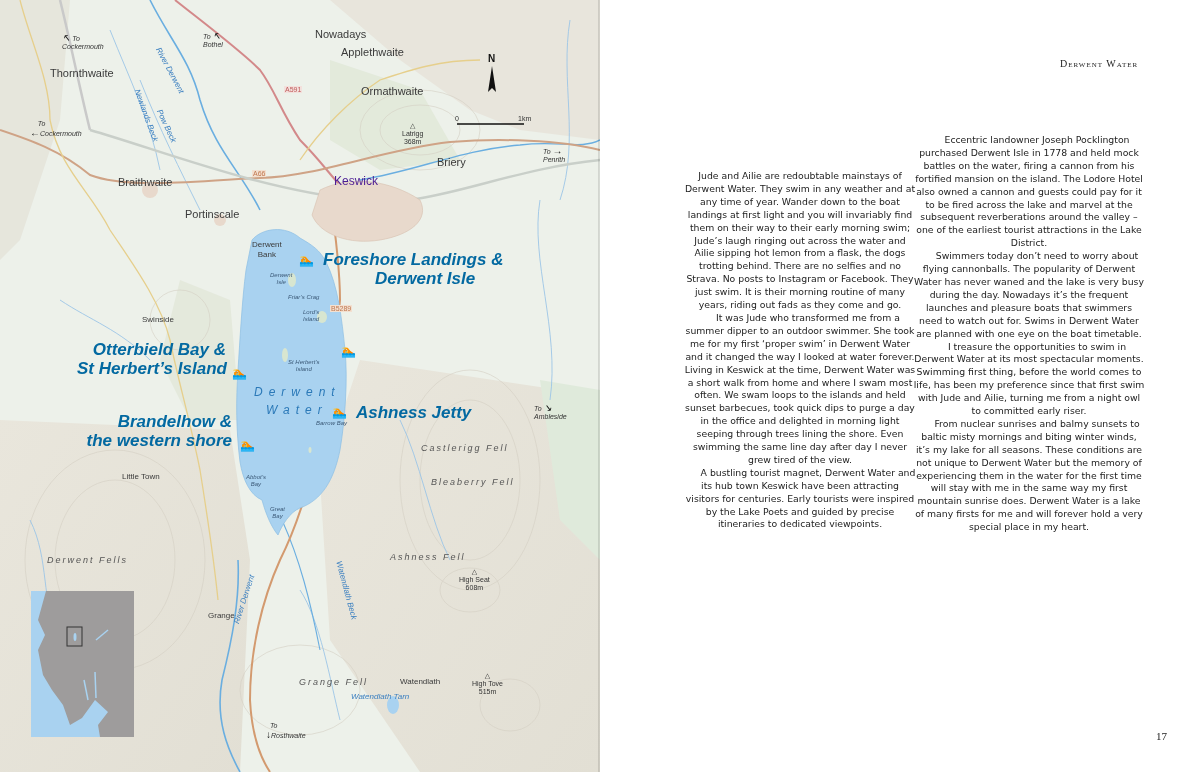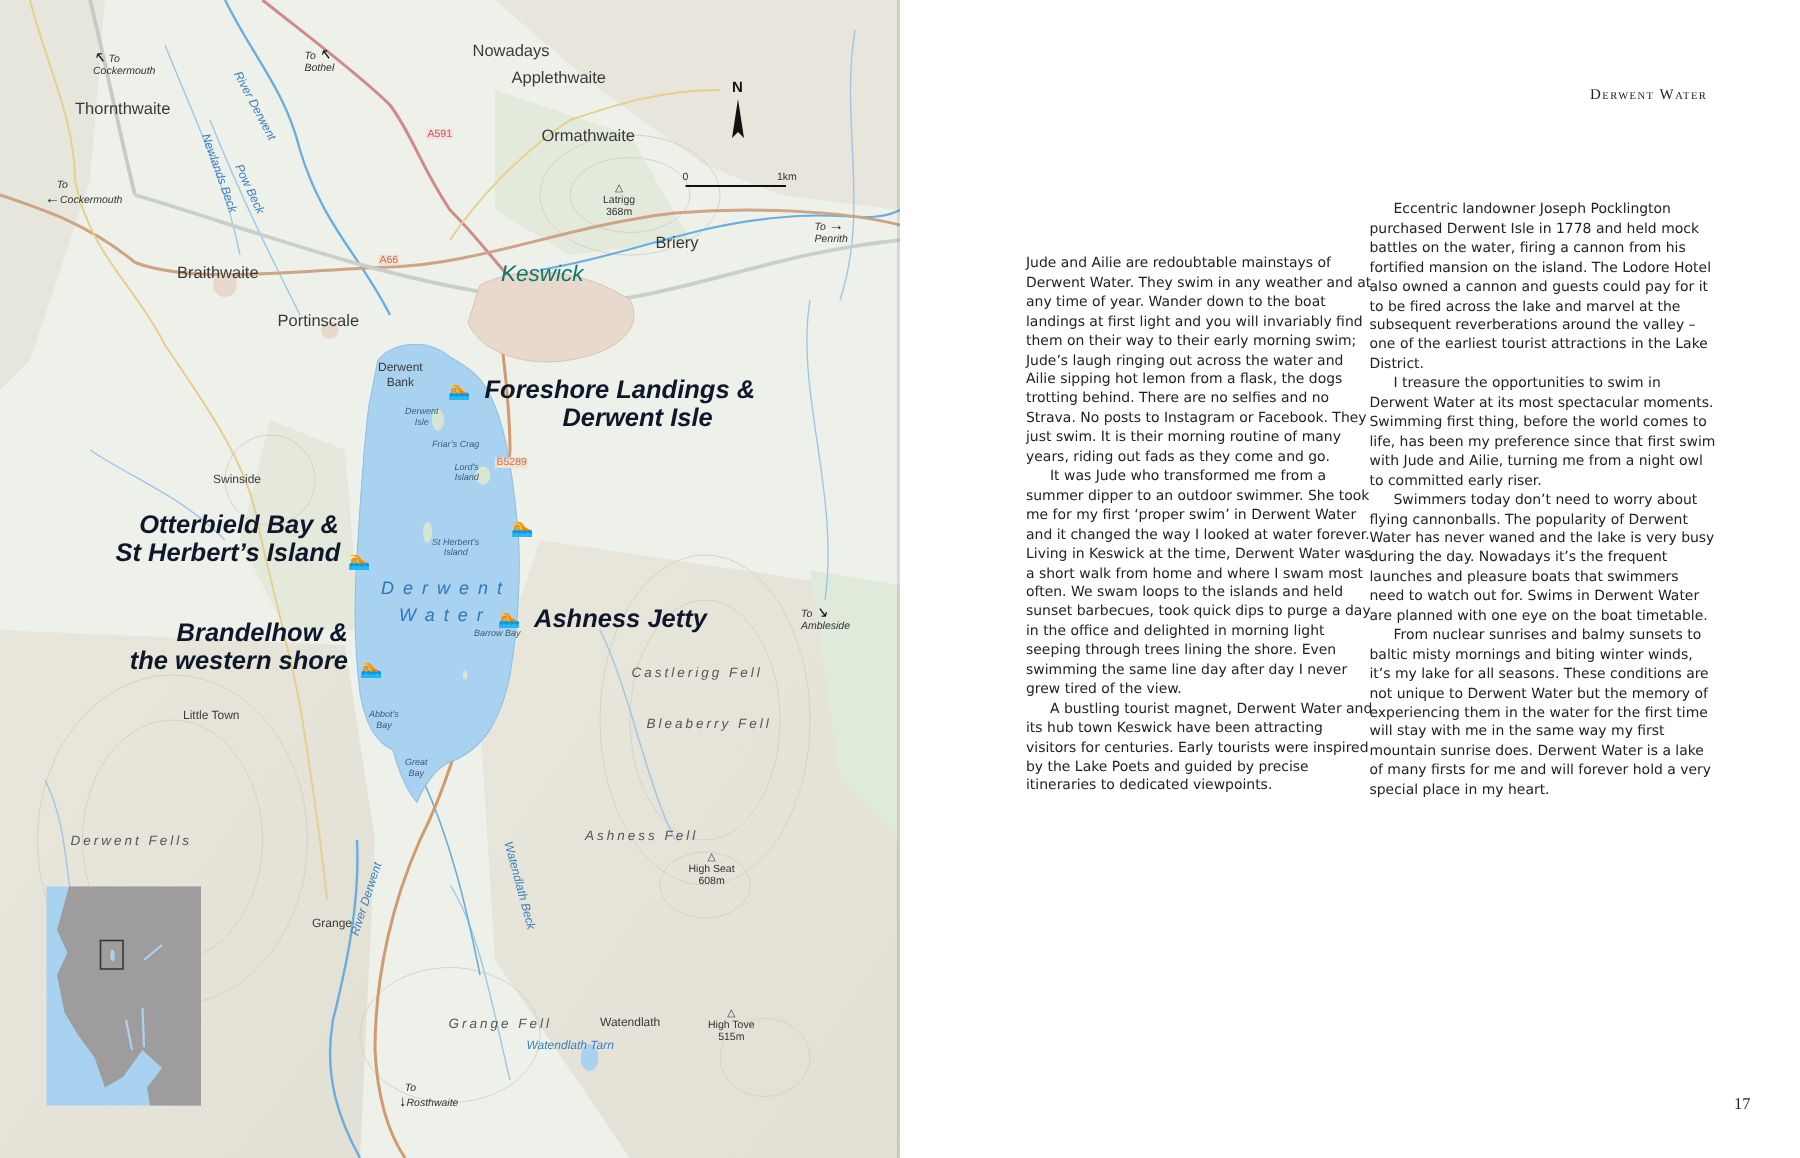--- a/index.html
+++ b/index.html
@@ -5,38 +5,38 @@
   html, body { margin:0; padding:0; }
   body { width:1200px; height:772px; overflow:hidden; background:#fff; position:relative; font-family:"Liberation Sans", sans-serif; }
   .spread { position:absolute; inset:0; }
   .map-page { position:absolute; left:0; top:0; width:600px; height:772px; overflow:hidden; background:#eef2ea; }
   .map-page svg { position:absolute; left:0; top:0; }
   .gutter { position:absolute; left:598px; top:0; width:6px; height:772px; background:linear-gradient(to right, rgba(0,0,0,0.12), rgba(0,0,0,0)); }
   .text-page { position:absolute; left:600px; top:0; width:600px; height:772px; background:#fff; }
 
   .lbl { position:absolute; font-family:"Liberation Sans", sans-serif; color:#333; white-space:nowrap; }
   .town { font-size:11px; color:#3a3a3a; }
-  .town-big { font-size:15px; color:#0f766e;font-style:italic; }
+  .town-big { font-size:12px; color:#4c1d95; }
   .small { font-size:7px; color:#333; }
   .italic { font-style:italic; }
   .fell { font-size:9px; font-style:italic; letter-spacing:2px; color:#555; }
   .water-lbl { font-size:12px; font-style:italic; letter-spacing:6px; color:#2b79b8; }
   .river-lbl { font-size:8px; font-style:italic; color:#3a7fc0; }
-  .swim { position:absolute; font-family:"Liberation Sans", sans-serif; font-weight:bold; font-style:italic; color:#0f172a; font-size:17px; line-height:19px; text-align:right; white-space:nowrap; }
+  .swim { position:absolute; font-family:"Liberation Sans", sans-serif; font-weight:bold; font-style:italic; color:#0369a1; font-size:17px; line-height:19px; text-align:right; white-space:nowrap; }
   .swim.rightal { text-align:left; }
   .swimmer { position:absolute; font-size:12px; color:#0f4f8b; }
   .isl { font-size:6px; font-style:italic; color:#3c5a78; text-align:center; line-height:7px; }
   .arrow { font-size:10px; color:#111; }
 
   .running-head { position:absolute; left:460px; top:58px; font-family:"Liberation Serif", serif; font-size:10px; letter-spacing:1px; color:#222; font-variant:small-caps; }
   .title { position:absolute; left:84px; top:128px; font-family:"DejaVu Serif", serif; font-weight:bold; font-size:30px; color:#6a4a2b; letter-spacing:0.5px; }
   .col { position:absolute; top:170px; width:232px; font-family:"DejaVu Sans", sans-serif; font-size:9.3px; line-height:12.9px; color:#222; }
   .col1 { left:84px; }
   .col2 { left:313px; top:134px; }
-  .col p { margin:0; text-indent:0; }
+  .col p { margin:0; text-indent:0;text-align:center; }
   .col p + p { text-indent:16px; }
   .col p.indent { text-indent:16px; }
   .folio { position:absolute; left:556px; top:730px; font-family:"Liberation Serif", serif; font-size:11px; color:#222; }
 </style>
 </head>
 <body>
 
 <div class="spread">
 
   <div class="map-page">
@@ -205,20 +205,20 @@
     <div class="running-head">Derwent Water</div>
 
     <div class="col col1">
       <p>Jude and Ailie are redoubtable mainstays of Derwent Water. They swim in any weather and at any time of year. Wander down to the boat landings at first light and you will invariably find them on their way to their early morning swim; Jude’s laugh ringing out across the water and Ailie sipping hot lemon from a flask, the dogs trotting behind. There are no selfies and no Strava. No posts to Instagram or Facebook. They just swim. It is their morning routine of many years, riding out fads as they come and go.</p>
       <p>It was Jude who transformed me from a summer dipper to an outdoor swimmer. She took me for my first ‘proper swim’ in Derwent Water and it changed the way I looked at water forever. Living in Keswick at the time, Derwent Water was a short walk from home and where I swam most often. We swam loops to the islands and held sunset barbecues, took quick dips to purge a day in the office and delighted in morning light seeping through trees lining the shore. Even swimming the same line day after day I never grew tired of the view.</p>
       <p>A bustling tourist magnet, Derwent Water and its hub town Keswick have been attracting visitors for centuries. Early tourists were inspired by the Lake Poets and guided by precise itineraries to dedicated viewpoints.</p>
     </div>
 
     <div class="col col2">
       <p class="indent">Eccentric landowner Joseph Pocklington purchased Derwent Isle in 1778 and held mock battles on the water, firing a cannon from his fortified mansion on the island. The Lodore Hotel also owned a cannon and guests could pay for it to be fired across the lake and marvel at the subsequent reverberations around the valley – one of the earliest tourist attractions in the Lake District.</p>
+      <p>Swimmers today don’t need to worry about flying cannonballs. The popularity of Derwent Water has never waned and the lake is very busy during the day. Nowadays it’s the frequent launches and pleasure boats that swimmers need to watch out for. Swims in Derwent Water are planned with one eye on the boat timetable.</p>
       <p>I treasure the opportunities to swim in Derwent Water at its most spectacular moments. Swimming first thing, before the world comes to life, has been my preference since that first swim with Jude and Ailie, turning me from a night owl to committed early riser.</p>
-      <p>Swimmers today don’t need to worry about flying cannonballs. The popularity of Derwent Water has never waned and the lake is very busy during the day. Nowadays it’s the frequent launches and pleasure boats that swimmers need to watch out for. Swims in Derwent Water are planned with one eye on the boat timetable.</p>
       <p>From nuclear sunrises and balmy sunsets to baltic misty mornings and biting winter winds, it’s my lake for all seasons. These conditions are not unique to Derwent Water but the memory of experiencing them in the water for the first time will stay with me in the same way my first mountain sunrise does. Derwent Water is a lake of many firsts for me and will forever hold a very special place in my heart.</p>
     </div>
 
     <div class="folio">17</div>
   </div>
 </div>
 
 </body></html>

